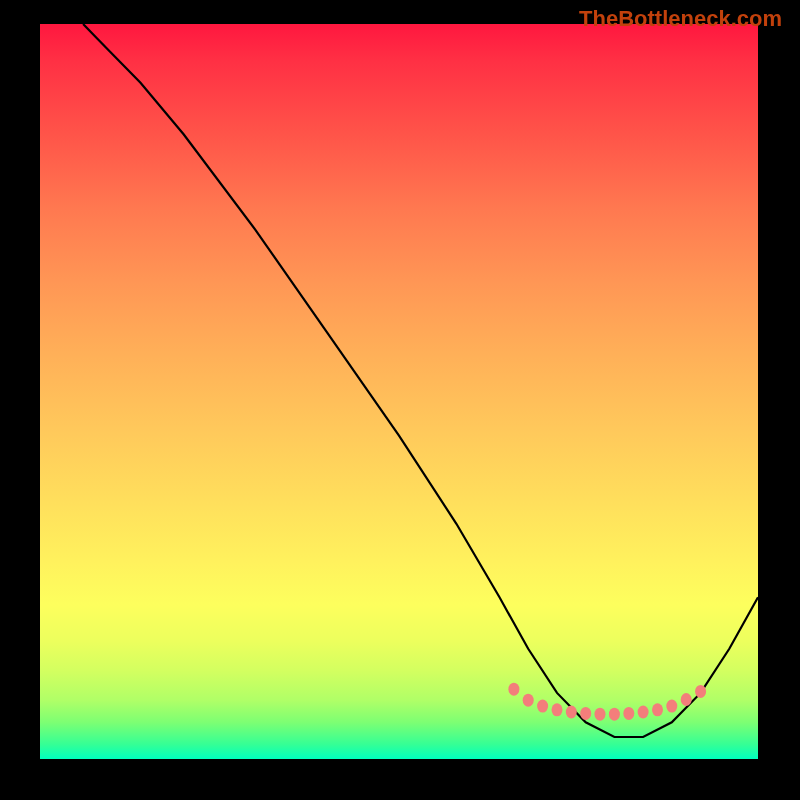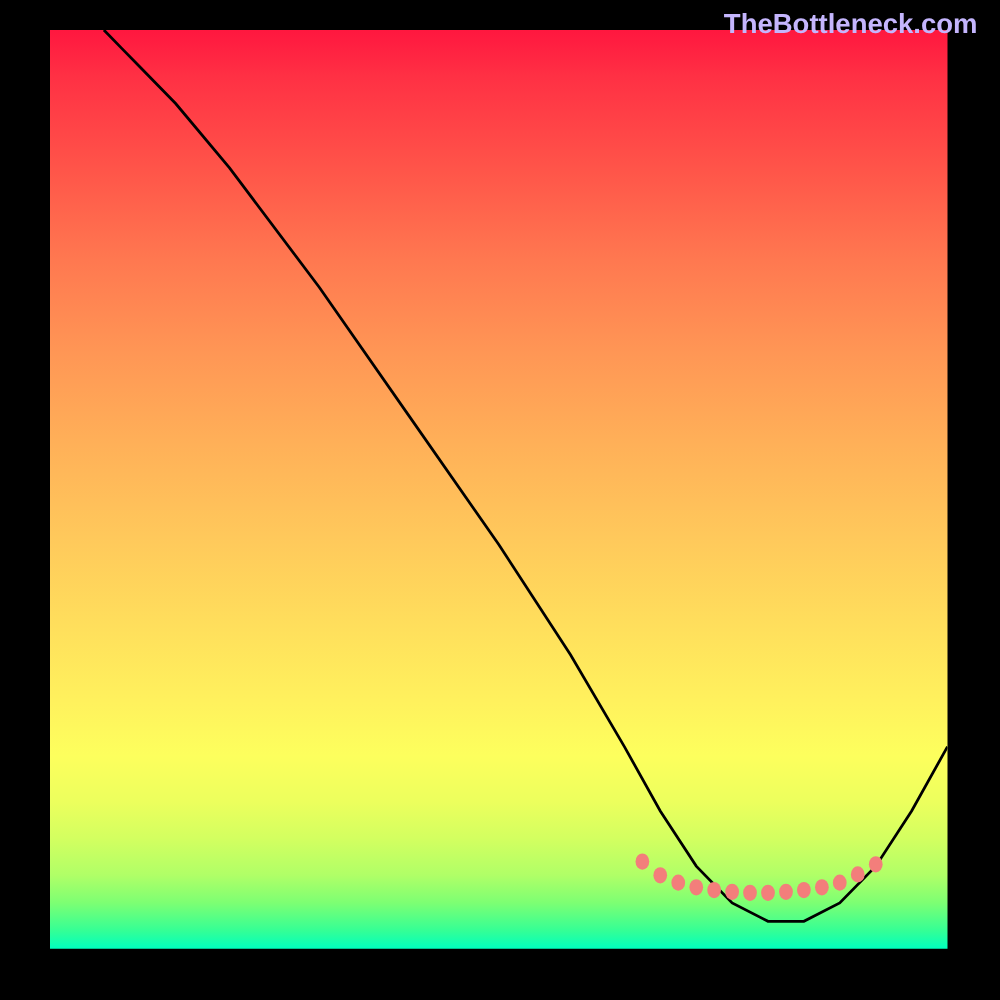--- a/index.html
+++ b/index.html
@@ -7,21 +7,21 @@
       width: 800px;
       height: 800px;
       background: #000;
       position: relative;
       font-family: Arial, sans-serif;
     }
     .attribution {
       position: absolute;
       top: 6px;
       right: 18px;
-      color: #c4b5fd;
+      color: #c2410c;
       font-size: 22px;
       font-weight: bold;
       z-index: 10;
     }
     .plot-area {
       position: absolute;
       left: 40px;
       top: 24px;
       width: 718px;
       height: 735px;

